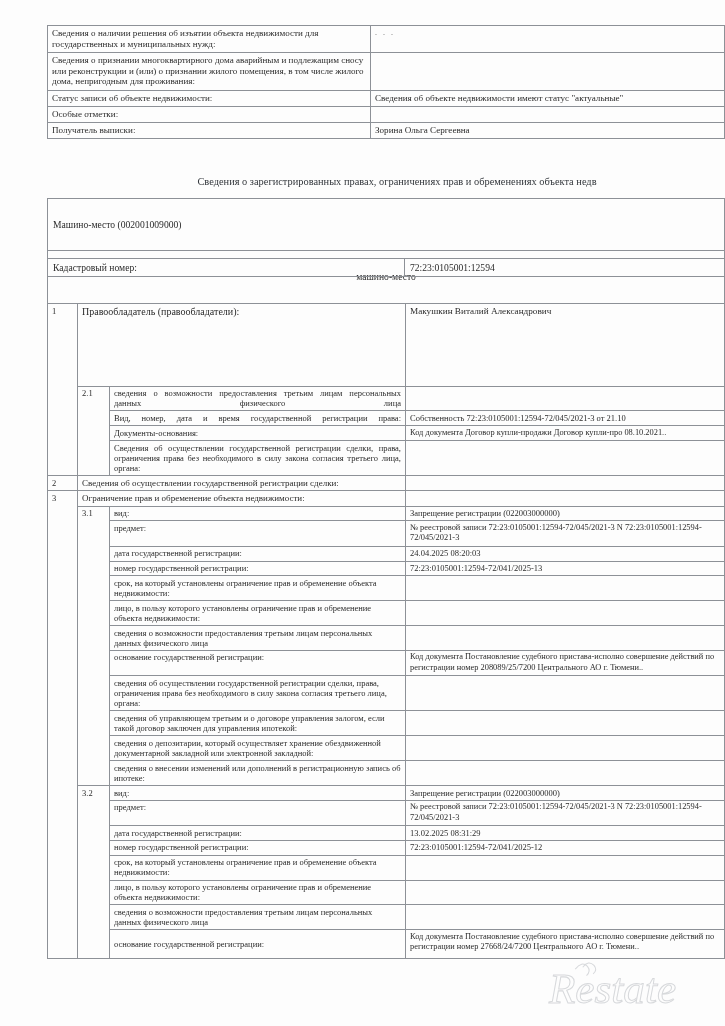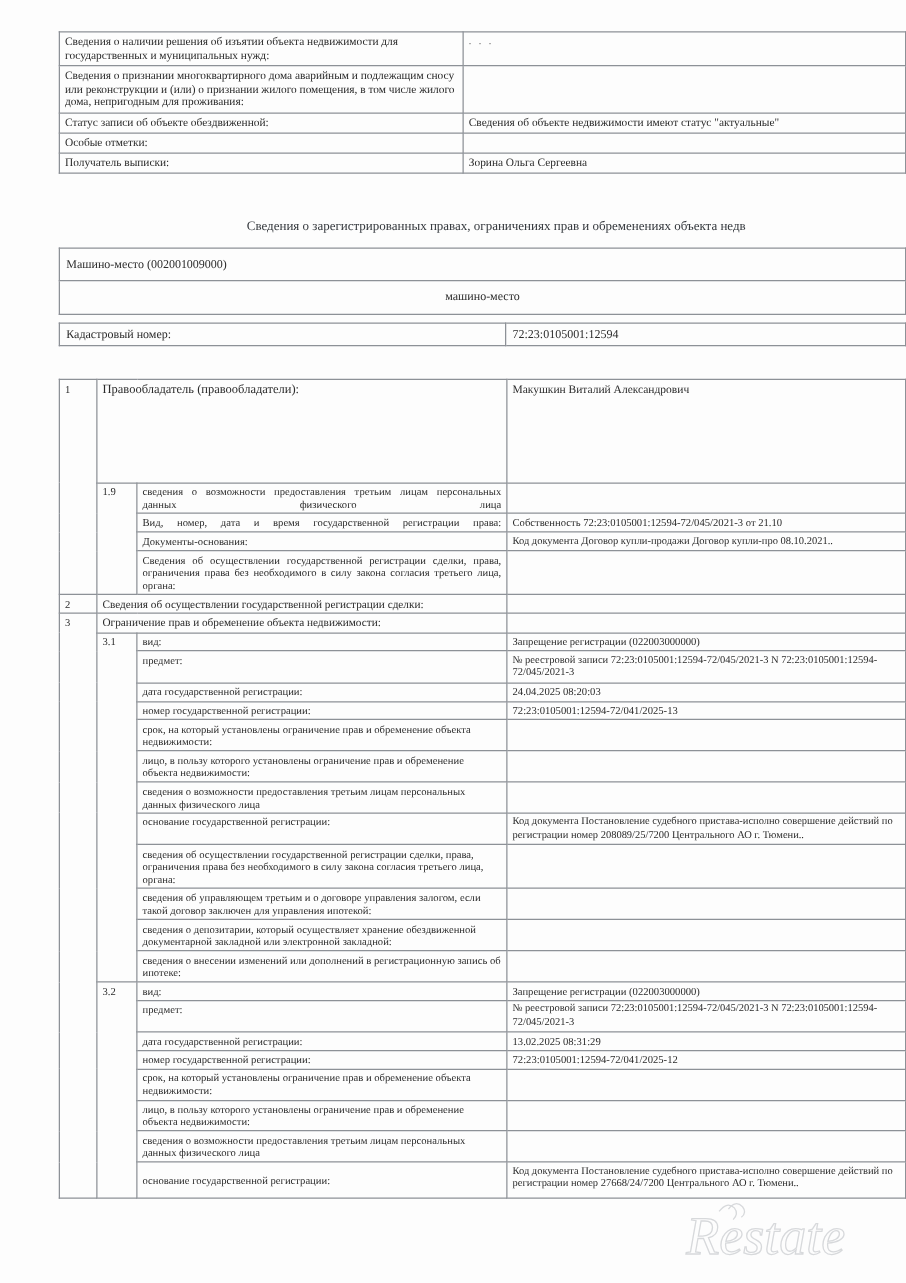--- a/index.html
+++ b/index.html
@@ -77,21 +77,21 @@
     color: #33373c;
   }
 
   
   #obj-table-wrap {
     position: absolute;
     left: 47px;
     top: 198px;
     width: 677px;
   }
-  #obj-table-wrap td { font-size: 9.6px; padding: 7px 5px; }
+  #obj-table-wrap td { font-size: 9.6px; padding: 20px 5px; }
   .obj-sub td { padding-left: 12px; }
 
   
   #cad-table-wrap {
     position: absolute;
     left: 47px;
     top: 258px;
     width: 659px;
   }
   #cad-table-wrap td { font-size: 9.6px; padding: 3px 5px; }
@@ -157,21 +157,21 @@
       <tbody>
         <tr>
           <td class="lbl">Сведения о наличии решения об изъятии объекта недвижимости для государственных и муниципальных нужд:</td>
           <td class="val dots">. . .</td>
         </tr>
         <tr>
           <td class="lbl">Сведения о признании многоквартирного дома аварийным и подлежащим сносу или реконструкции и (или) о признании жилого помещения, в том числе жилого дома, непригодным для проживания:</td>
           <td class="val"></td>
         </tr>
         <tr>
-          <td class="lbl">Статус записи об объекте обездвиженной:</td>
+          <td class="lbl">Статус записи об объекте недвижимости:</td>
           <td class="val">Сведения об объекте недвижимости имеют статус "актуальные"</td>
         </tr>
         <tr>
           <td class="lbl">Особые отметки:</td>
           <td class="val"></td>
         </tr>
         <tr>
           <td class="lbl">Получатель выписки:</td>
           <td class="val">Зорина Ольга Сергеевна</td>
         </tr>
@@ -222,21 +222,21 @@
       </colgroup>
       <tbody>
 
         <tr>
           <td class="num" rowspan="5">1</td>
           <td class="holder-label holder-cell" colspan="2">Правообладатель (правообладатели):</td>
           <td class="holder-cell holder-name">Макушкин Виталий Александрович</td>
         </tr>
 
         <tr>
-          <td class="num" rowspan="4">1.9</td>
+          <td class="num" rowspan="4">2.1</td>
           <td class="just">сведения о возможности предоставления третьим лицам персональных данных физического лица</td>
           <td class="val"></td>
         </tr>
         <tr>
           <td class="just">Вид, номер, дата и время государственной регистрации права:</td>
           <td class="val nowrapval">Собственность 72:23:0105001:12594-72/045/2021-3 от 21.10</td>
         </tr>
         <tr>
           <td class="lbl">Документы-основания:</td>
           <td class="val v-multi">Код документа Договор купли-продажи Договор купли-про 08.10.2021..</td>

